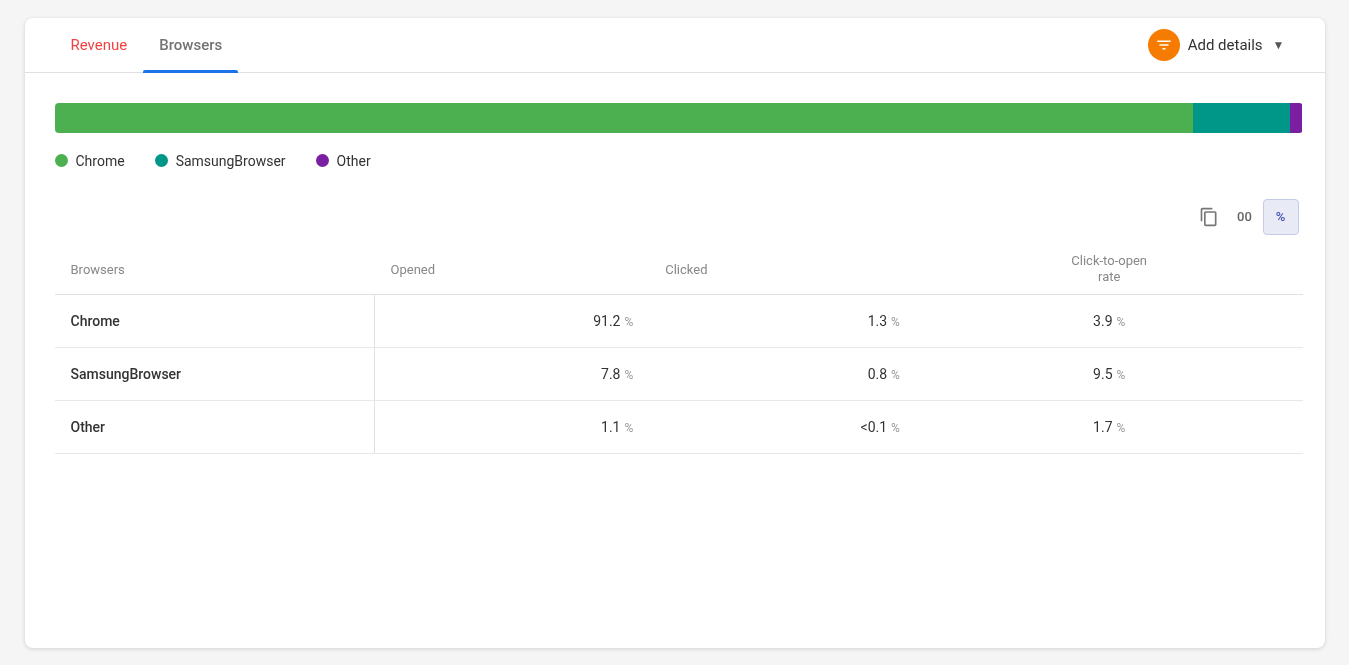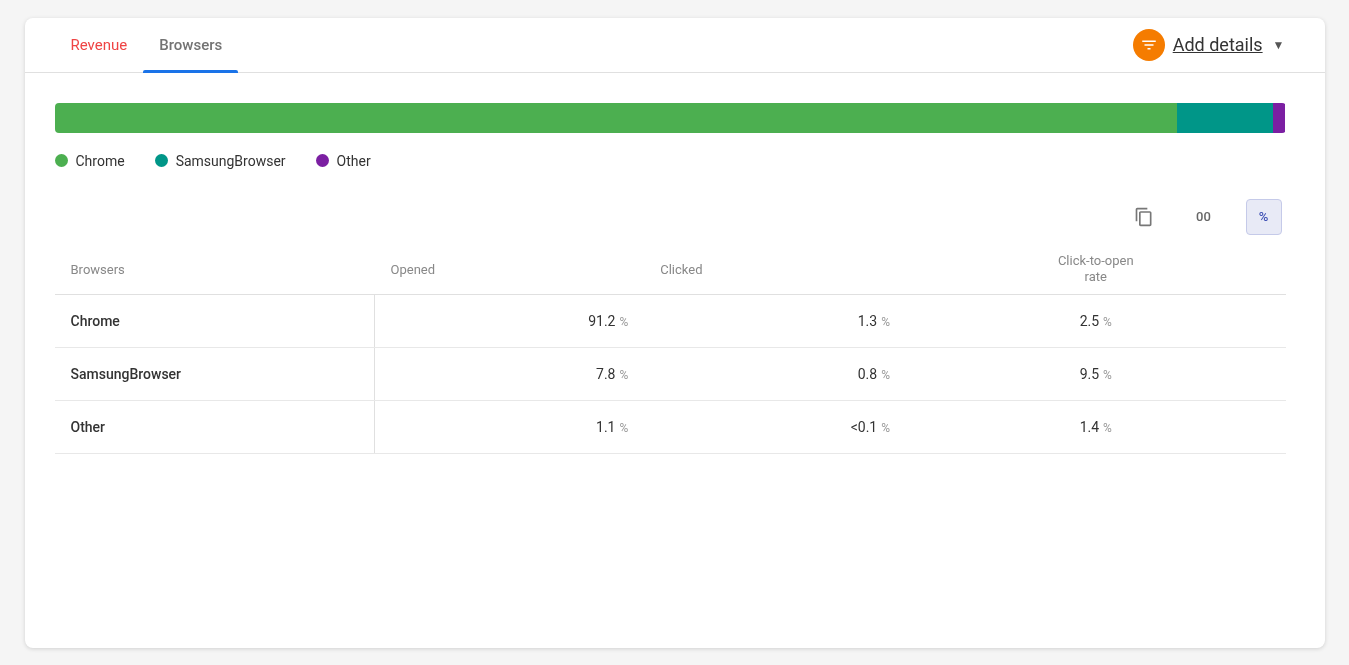--- a/index.html
+++ b/index.html
@@ -65,25 +65,25 @@
       width: 32px;
       height: 32px;
       border-radius: 50%;
       background: #f57c00;
       display: flex;
       align-items: center;
       justify-content: center;
       color: white;
       font-size: 16px;
     }
-    .add-details-label { font-size: 18px; color: #333; text-decoration: underline; }
+    .add-details-label { font-size: 15px; color: #333; }
     .chevron-down { font-size: 12px; color: #555; margin-left: 2px; }
 
     
-    .content { padding: 30px 39px 0 30px; }
+    .content { padding: 30px 22px 0 30px; }
 
     
     .stacked-bar {
       display: flex;
       height: 30px;
       border-radius: 4px;
       overflow: hidden;
       margin-bottom: 20px;
     }
     .bar-segment { height: 100%; }
@@ -106,21 +106,21 @@
       width: 13px;
       height: 13px;
       border-radius: 50%;
     }
 
     
     .format-toggle {
       display: flex;
       justify-content: flex-end;
       align-items: center;
-      gap: 24px;
+      gap: 0;
       margin-bottom: 10px;
       padding-right: 4px;
     }
     .format-btn {
       width: 36px;
       height: 36px;
       display: flex;
       align-items: center;
       justify-content: center;
       border-radius: 4px;
@@ -257,21 +257,21 @@
       <tbody>
         <tr class="table-row">
           <td class="col-language">Chrome</td>
           <td>
             <span>91.2</span><span class="pct-light"> %</span>
           </td>
           <td>
             <span>1.3</span><span class="pct-light"> %</span>
           </td>
           <td class="col-cto">
-            <span>2.5</span><span class="pct-light"> %</span>
+            <span>3.9</span><span class="pct-light"> %</span>
           </td>
         </tr>
         <tr class="table-row">
           <td class="col-language">SamsungBrowser</td>
           <td>
             <span>7.8</span><span class="pct-light"> %</span>
           </td>
           <td>
             <span>0.8</span><span class="pct-light"> %</span>
           </td>
@@ -281,19 +281,19 @@
         </tr>
         <tr class="table-row">
           <td class="col-language">Other</td>
           <td>
             <span>1.1</span><span class="pct-light"> %</span>
           </td>
           <td>
             <span>&lt;0.1</span><span class="pct-light"> %</span>
           </td>
           <td class="col-cto">
-            <span>1.4</span><span class="pct-light"> %</span>
+            <span>1.7</span><span class="pct-light"> %</span>
           </td>
         </tr>
       </tbody>
     </table>
   </div>
 </div>
 
 </body></html>

